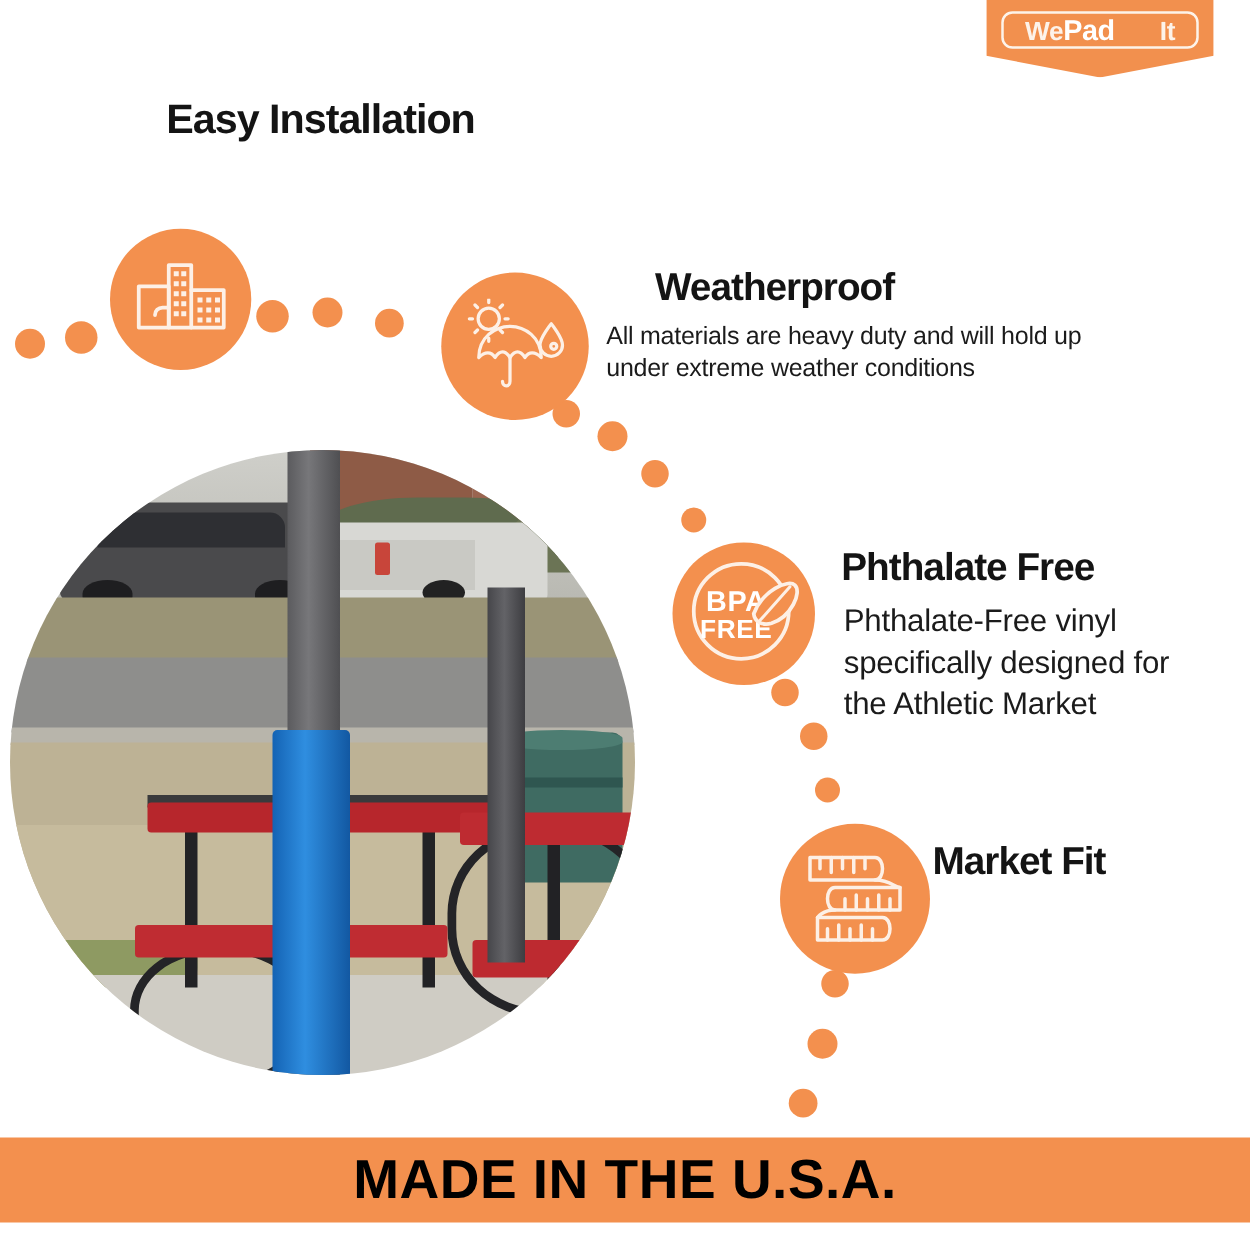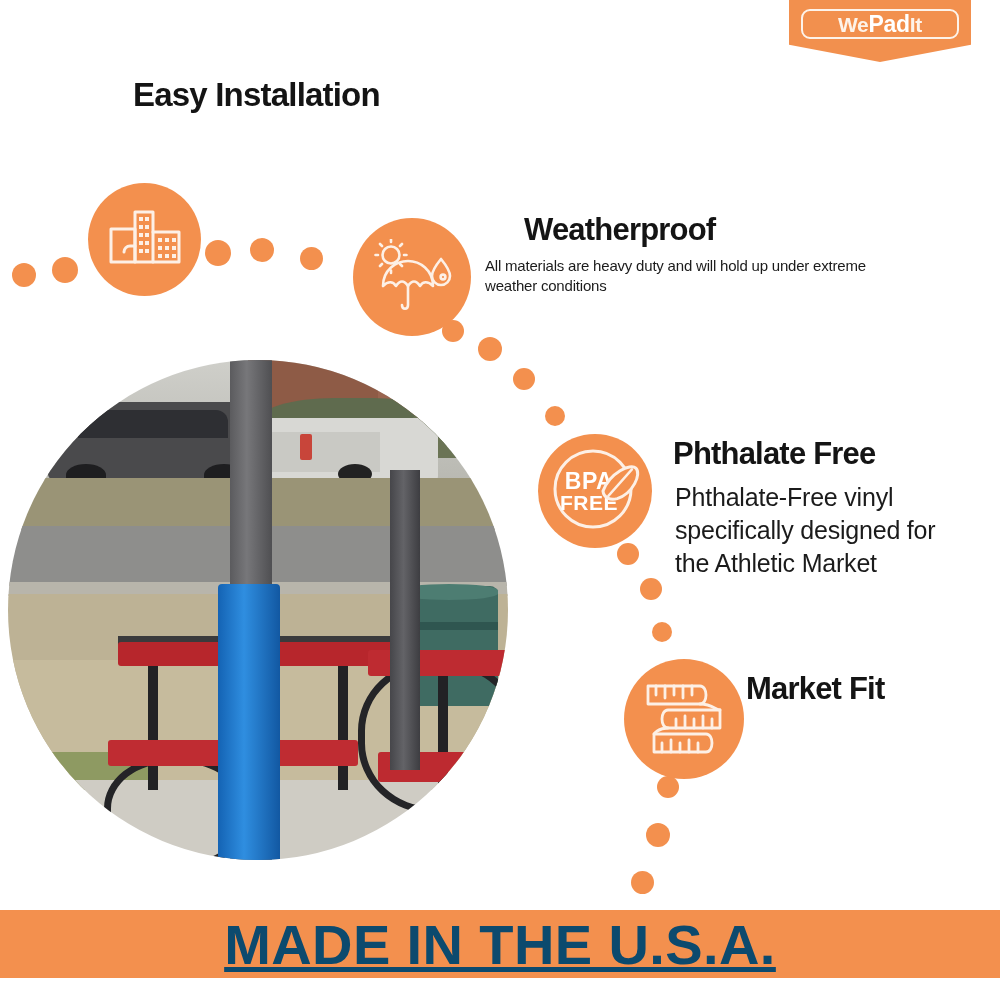--- a/index.html
+++ b/index.html
@@ -37,21 +37,21 @@
   }
   .logo-text{
     font-size:21px;
     letter-spacing:-0.3px;
     line-height:1;
     color:#FDF3EA;
     white-space:nowrap;
   }
   .logo-text .lw-we{font-weight:700;}
   .logo-text .lw-pad{font-weight:800;color:#ffffff;font-size:23px;}
-  .logo-text .lw-it{font-weight:700;}
+  .logo-text .lw-it{font-weight:700;padding-left:36px;}
 
   
   .feat-title{
     position:absolute;
     font-weight:800;
     color:#141414;
     letter-spacing:-0.8px;
     line-height:1.05;
     white-space:nowrap;
   }
@@ -60,21 +60,21 @@
     font-weight:400;
     color:#1b1b1b;
     letter-spacing:-0.2px;
     line-height:1.32;
   }
 
   #t1{left:133px; top:78px; font-size:33px;}
   #d1{left:134px; top:126px; font-size:20px;}
 
   #t2{left:484px; top:214px; font-size:31px;margin-left:40px;}
-  #d2{left:485px; top:256px; font-size:15px; width:430px;}
+  #d2{left:485px; top:256px; font-size:20px; width:430px;}
 
   #t3{left:673px; top:438px; font-size:31px;}
   #d3{left:675px; top:481px; font-size:25px; width:270px;}
 
   #t4{left:746px; top:673px; font-size:31px;}
   #d4{left:747px; top:715px; font-size:19.5px; width:235px;}
 
   
   .dot{
     position:absolute;
@@ -151,26 +151,25 @@
   .banner{
     position:absolute;
     left:0; top:910px;
     width:1000px; height:68px;
     background:#F3904E;
     display:flex;
     align-items:center;
     justify-content:center;
   }
   .banner-text{
-    color:#0c4a6e;
-    font-size:56px;
+    color:#000000;
+    font-size:44px;
     font-weight:800;
     letter-spacing:0.4px;
     white-space:nowrap;
-    text-decoration:underline;
   }
 </style>
 </head>
 <body>
 
 <div id="stage">
 
   <div class="logo-badge">
     <div class="logo-inner">
       <div class="logo-text">

